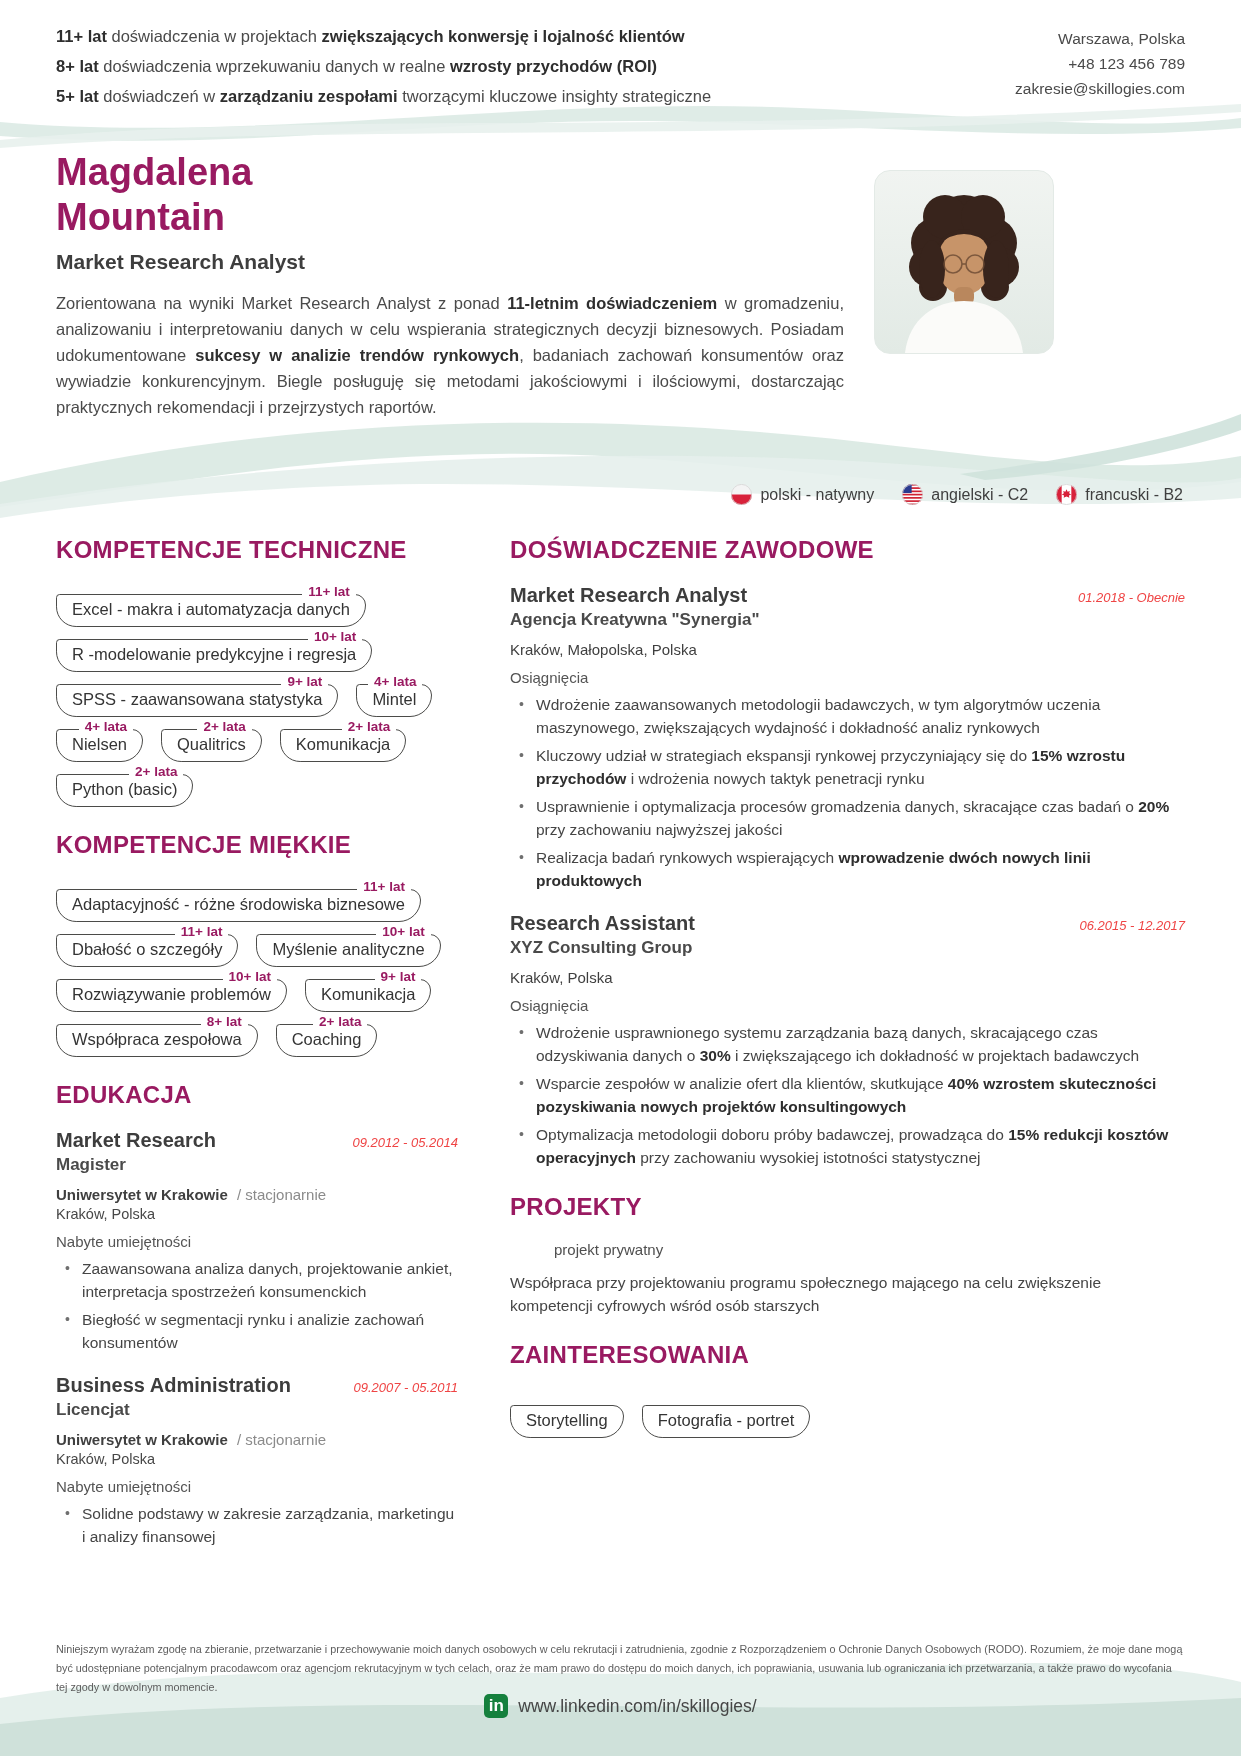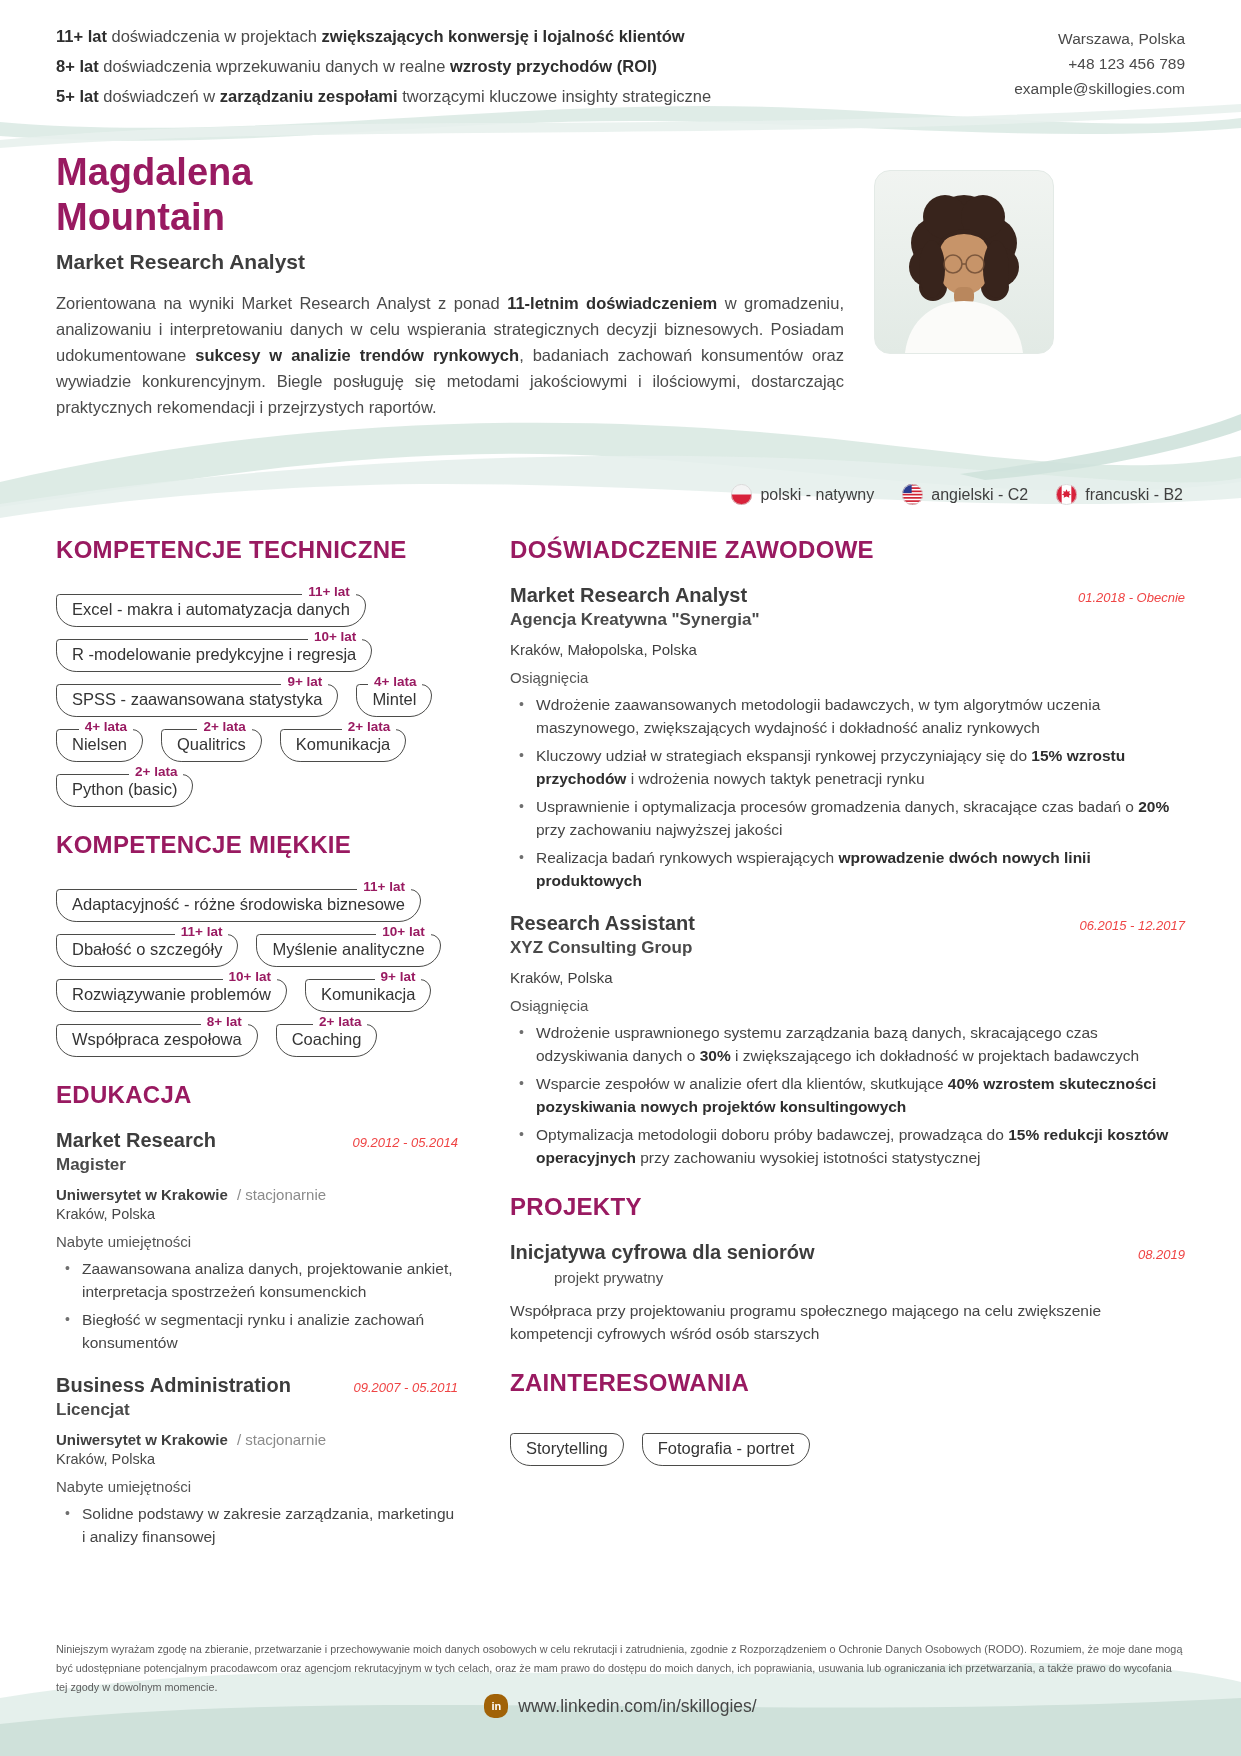--- a/index.html
+++ b/index.html
@@ -64,22 +64,22 @@
   .bullets li{position:relative;padding-left:26px;margin-bottom:5px;font-size:15.5px;line-height:23px;color:#454545;}
   .bullets li::before{content:"•";position:absolute;left:9px;top:0;color:#6f6f6f;font-size:14px;}
   .project-type{font-size:15px;color:#4f4f4f;margin-top:5px;margin-left:44px;}
   .project-desc{font-size:15.5px;line-height:23px;margin-top:13px;color:#454545;}
 
   
   .rodo{position:absolute;z-index:2;left:56px;right:56px;top:1640px;margin:0;
         font-size:10.8px;line-height:19px;color:#5d5d5d;}
   .linkedin-row{position:absolute;z-index:3;top:1694px;left:0;right:0;display:flex;
                 justify-content:center;align-items:center;gap:10px;font-size:17.5px;color:#464646;}
-  .li-badge{width:24px;height:24px;border-radius:10px;background:#a16207;color:#fff;font-weight:bold;
-            font-size:11px;display:flex;align-items:center;justify-content:center;}
+  .li-badge{width:24px;height:24px;border-radius:5px;background:#15803d;color:#fff;font-weight:bold;
+            font-size:17px;display:flex;align-items:center;justify-content:center;}
 </style>
 </head>
 <body>
 
 <div class="page">
 
   <svg class="wave wave-top" viewBox="0 0 1241 58" preserveAspectRatio="none">
     <path d="M0,30 C250,52 520,4 800,16 C990,24 1120,40 1241,26 L1241,36 C1080,50 900,36 700,30 C450,22 260,62 0,44 Z" fill="#d9e9e3" opacity="0.85"></path>
     <path d="M0,48 C300,18 700,44 1241,12 L1241,20 C760,52 330,30 0,56 Z" fill="#e8f1ed" opacity="0.9"></path>
   </svg>
@@ -125,21 +125,21 @@
   <div class="content">
     <header class="top">
       <div class="highlights">
         <p><b>11+ lat</b>  doświadczenia w projektach <b>zwiększających konwersję i lojalność klientów</b></p>
         <p><b>8+ lat</b>  doświadczenia wprzekuwaniu danych w realne <b>wzrosty przychodów (ROI)</b></p>
         <p><b>5+ lat</b>  doświadczeń w <b>zarządzaniu zespołami</b> tworzącymi kluczowe insighty strategiczne</p>
       </div>
       <div class="contact">
         <div>Warszawa, Polska</div>
         <div>+48 123 456 789</div>
-        <div>example@skillogies.com</div>
+        <div>zakresie@skillogies.com</div>
       </div>
     </header>
 
     <h1 class="name">
       <span class="nm">Magdalena</span>
       <span class="nm">Mountain</span>
     </h1>
     <div class="job-title">Market Research Analyst</div>
 
     <p class="summary">Zorientowana na wyniki Market Research Analyst z ponad <b>11-letnim doświadczeniem</b> w gromadzeniu, analizowaniu i interpretowaniu danych w celu wspierania strategicznych decyzji biznesowych. Posiadam udokumentowane <b>sukcesy w analizie trendów rynkowych</b>, badaniach zachowań konsumentów oraz wywiadzie konkurencyjnym. Biegle posługuję się metodami jakościowymi i ilościowymi, dostarczając praktycznych rekomendacji i przejrzystych raportów.</p>
@@ -364,24 +364,20 @@
           <ul class="bullets">
             <li>Wdrożenie usprawnionego systemu zarządzania bazą danych, skracającego czas odzyskiwania danych o <b>30%</b> i zwiększającego ich dokładność w projektach badawczych</li>
             <li>Wsparcie zespołów w analizie ofert dla klientów, skutkujące <b>40% wzrostem skuteczności pozyskiwania nowych projektów konsultingowych</b></li>
             <li>Optymalizacja metodologii doboru próby badawczej, prowadząca do <b>15% redukcji kosztów operacyjnych</b> przy zachowaniu wysokiej istotności statystycznej</li>
           </ul>
         </div>
 
         <h2 class="sec gap">PROJEKTY</h2>
 
         <div class="entry">
-          <div class="entry-head">
-            <div class="entry-title">Inicjatywa cyfrowa dla seniorów</div>
-            <div class="entry-dates">08.2019</div>
-          </div>
           <div class="project-type">projekt prywatny</div>
           <div class="project-desc">Współpraca przy projektowaniu programu społecznego mającego na celu zwiększenie kompetencji cyfrowych wśród osób starszych</div>
         </div>
 
         <h2 class="sec gap">ZAINTERESOWANIA</h2>
 
         <div class="pill-row">
           <div class="pill no-year">
             <span>Storytelling</span>
           </div>

